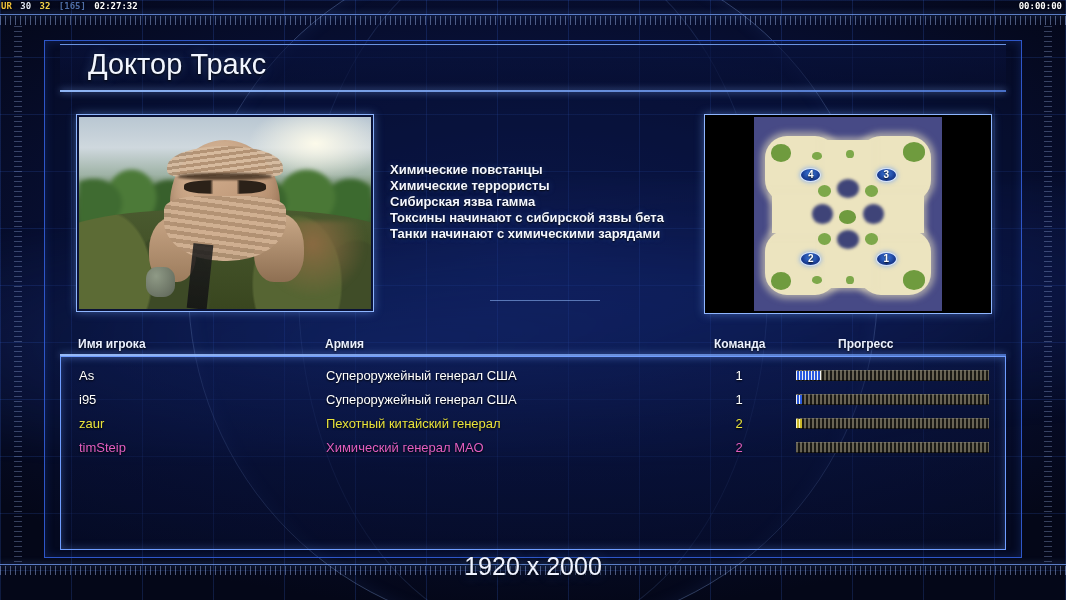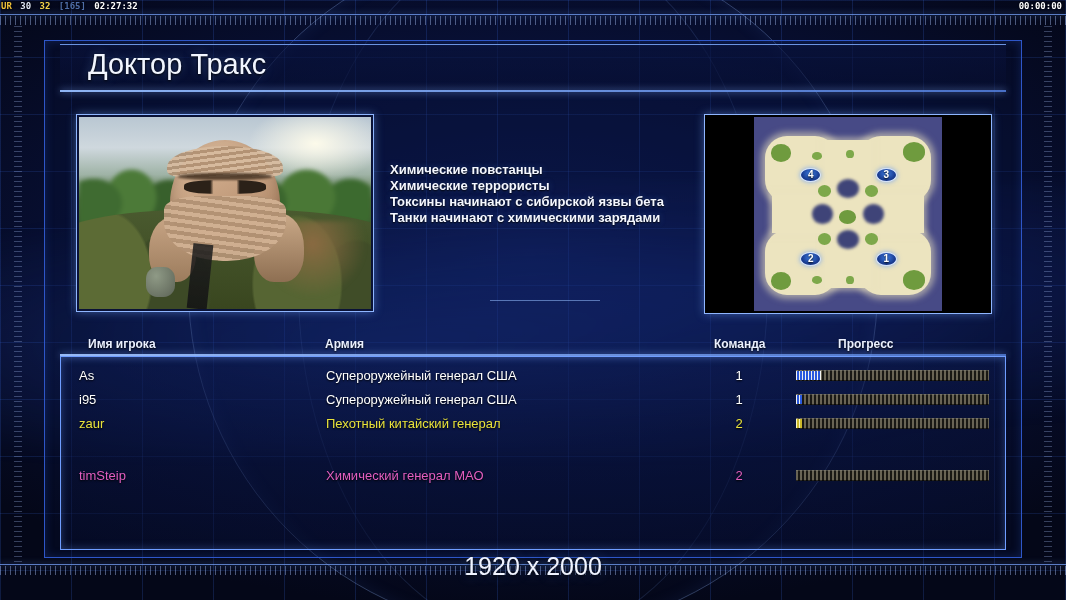--- a/index.html
+++ b/index.html
@@ -241,21 +241,21 @@
 
   
   .table-head{
     position:absolute; left:60px; top:334px; width:946px; height:22px;
   }
   .table-head .th{
     position:absolute; top:3px; font-size:12px; font-weight:bold;
     color:#eaf0ff; text-shadow:0 1px 2px #000;
     white-space:nowrap;
   }
-  .th-name{ left:28px; }
+  .th-name{ left:18px; }
   .th-army{ left:265px; }
   .th-team{ left:654px; }
   .th-prog{ left:735px;margin-left:43px; }
   .table-head .edge{
     position:absolute; left:0; bottom:0; width:100%; height:2px;
     background:linear-gradient(to right, rgba(160,195,255,.95), rgba(100,150,250,.7));
     box-shadow:0 0 7px rgba(130,175,255,.75);
   }
 
   .table-box{
@@ -350,20 +350,21 @@
         <div class="p-eyes"></div>
         <div class="p-mask"></div>
         <div class="p-strap"></div>
         <div class="p-canteen"></div>
       </div>
     </div>
 
     <div class="desc">
       <div>Химические повстанцы</div>
       <div>Химические террористы</div>
+      <div>Сибирская язва гамма</div>
       <div>Токсины начинают с сибирской язвы бета</div>
       <div>Танки начинают с химическими зарядами</div>
     </div>
     <div class="desc-divider"></div>
 
     <div class="map-wrap">
       <div class="map-inner">
         <div class="map-field">
           <div class="map-land">
 
@@ -431,21 +432,21 @@
       </div>
     </div>
     <div class="row" style="top:56px;">
       <div class="cell cell-name" style="color:#e8e23c;">zaur</div>
       <div class="cell cell-army" style="color:#e8e23c;">Пехотный китайский генерал</div>
       <div class="cell cell-team" style="color:#e8e23c;">2</div>
       <div class="pbar">
         <div class="pfill yellow" style="width:3%;"></div>
       </div>
     </div>
-    <div class="row" style="top:80px;margin-top:28px;">
+    <div class="row" style="top:80px;">
       <div class="cell cell-name" style="color:#e25ec0;">timSteip</div>
       <div class="cell cell-army" style="color:#e25ec0;">Химический генерал МАО</div>
       <div class="cell cell-team" style="color:#e25ec0;">2</div>
       <div class="pbar">
         <div class="pfill" style="width:0%;"></div>
       </div>
     </div>
   </div>
 
   <div id="footer-res">1920 x 2000</div>

